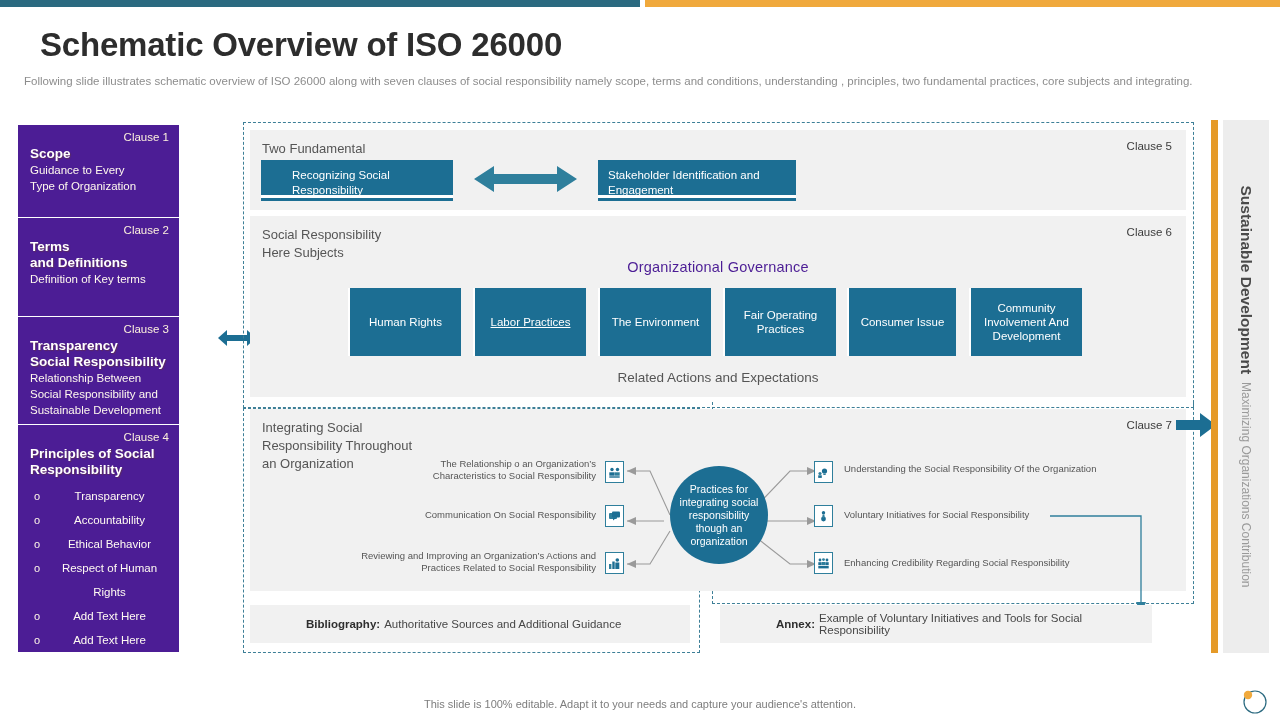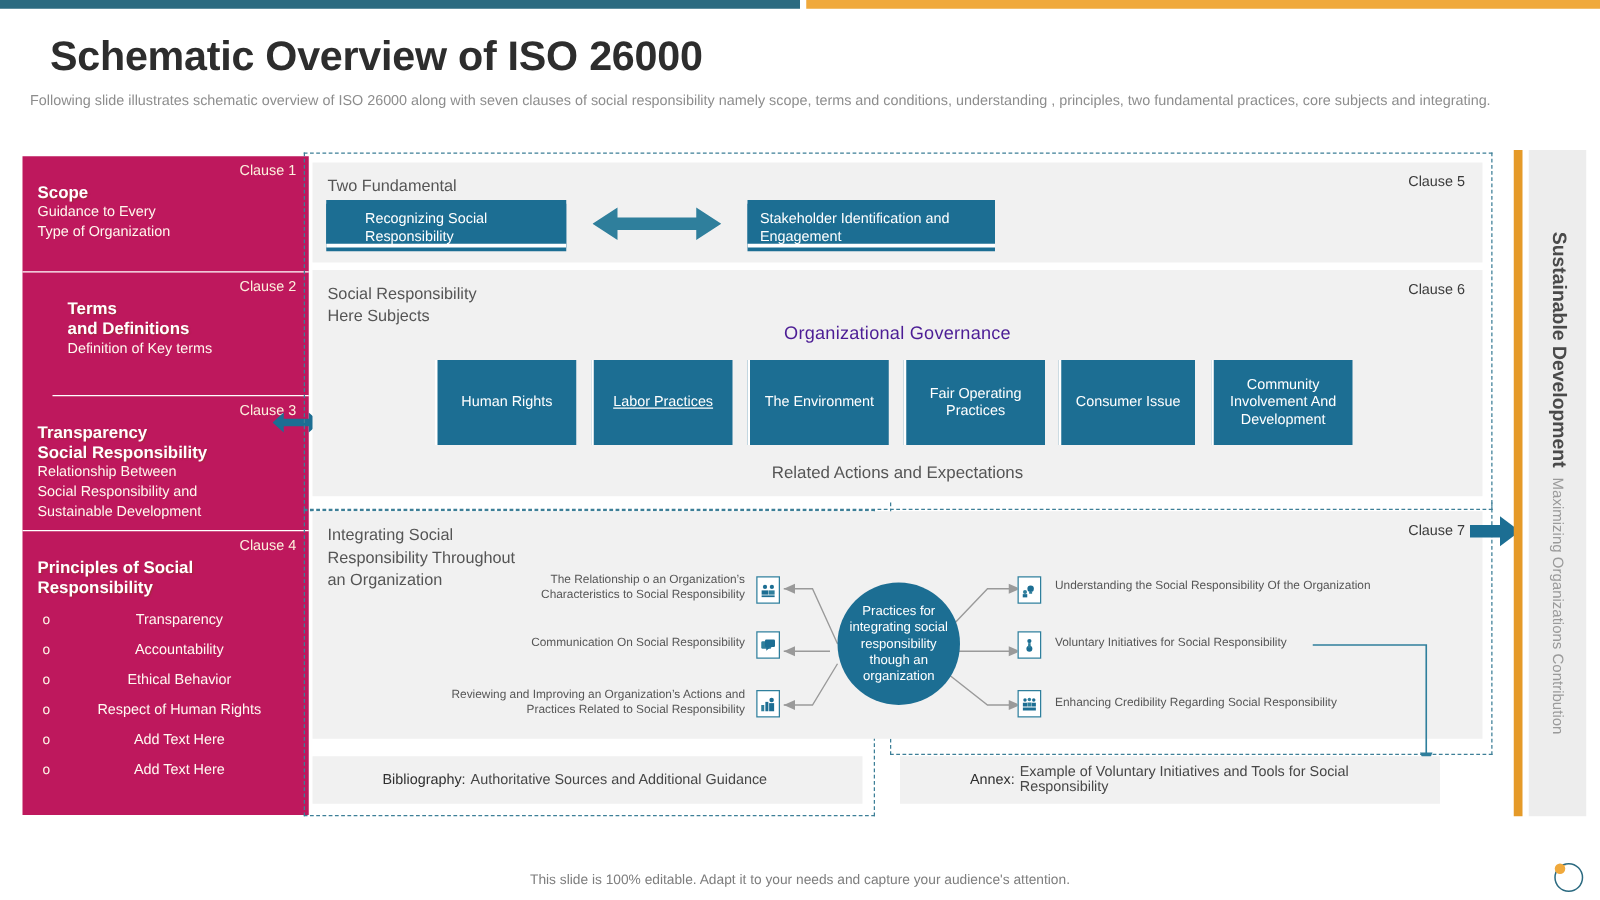--- a/index.html
+++ b/index.html
@@ -21,22 +21,22 @@
     position:absolute; left:40px; top:26px;
     font-size:33px; font-weight:bold; color:#2d2d2d; letter-spacing:-0.2px;
   }
   .page-subtitle {
     position:absolute; left:24px; top:74px; width:1215px;
     font-size:11.5px; line-height:15px; color:#8d8d8d;
   }
 
   
   .clause-col {
-    position:absolute; left:18px; top:125px; width:229px; height:527px;
-    background:#be185d;
+    position:absolute; left:18px; top:125px; width:161px; height:527px;
+    background:#4c1d95;
   }
   .clause {
     position:relative; padding:6px 10px 8px 12px;
     border-bottom:1px solid #ffffff;
   }
   .clause:last-child { border-bottom:none; }
   .clause-num {
     text-align:right; font-size:11.5px; color:#fdf0dd; margin-bottom:3px;
   }
   .clause-title {
@@ -49,21 +49,21 @@
   .clause-list { list-style:none; margin-top:6px;text-align:center; }
   .clause-list li {
     font-size:11.5px; color:#fffaf2; line-height:24px; padding-left:20px;
     position:relative;
   }
   .clause-list li::before {
     content:"o"; position:absolute; left:4px; top:0;
     font-size:11px; color:#fff6e8;
   }
   #clause-1 { height:93px; }
-  #clause-2 { height:99px;margin-left:24px; }
+  #clause-2 { height:99px; }
   #clause-3 { height:108px; }
   #clause-4 { height:227px; }
 
   
   .arrow-lr {
     position:absolute; left:218px; top:326px; width:38px; height:24px;
   }
 
   
   .dash-box {
@@ -146,21 +146,21 @@
   .connectors line, .connectors polygon { }
 
   
   .bottom-box {
     position:absolute; background:#f1f1f1; height:38px;
     display:flex; align-items:center; padding-left:16px;
     font-size:11.5px; color:#474747;
   }
   #bib-box   { left:250px; top:605px; width:440px; }
   #annex-box { left:720px; top:605px; width:432px; }
-  .bb-strong { font-weight:normal; color:#2f2f2f; margin-right:4px;padding-left:40px; }
+  .bb-strong { font-weight:bold; color:#2f2f2f; margin-right:4px;padding-left:40px; }
 
   
   .right-bar {
     position:absolute; left:1211px; top:120px; width:7px; height:533px;
     background:#e59a28;
   }
   .right-panel {
     position:absolute; left:1223px; top:120px; width:46px; height:533px;
     background:#ededed;
   }

